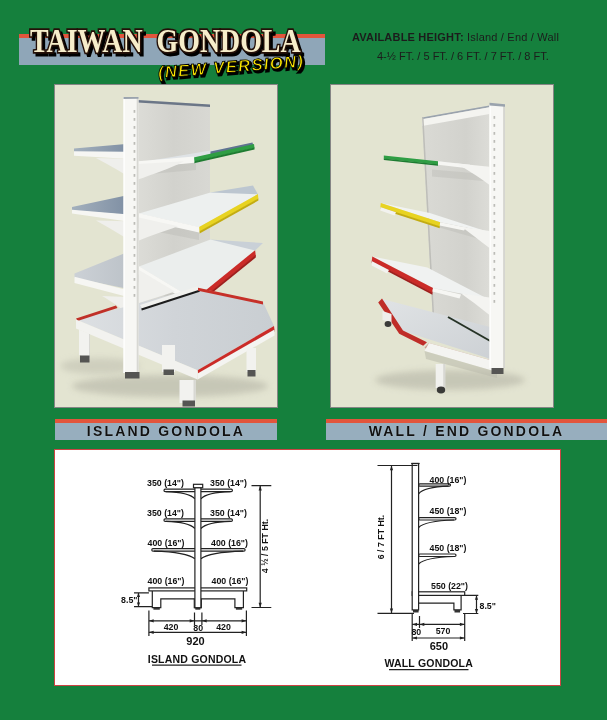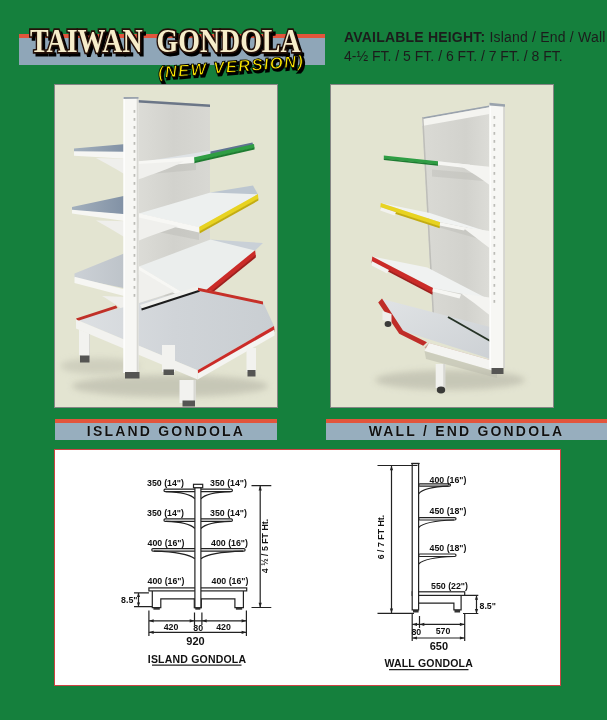--- a/index.html
+++ b/index.html
@@ -14,22 +14,22 @@
          font-weight:bold;font-size:34px;line-height:34px;white-space:nowrap;
          transform-origin:0 0;}
   #titleShadow{color:#000;-webkit-text-stroke:3px #000;transform:translate(2.6px,2.6px) scaleX(0.82);}
   #titleOutline{color:transparent;-webkit-text-stroke:3.4px #241008;transform:scaleX(0.82);}
   #titleMain{color:#f6edca;transform:scaleX(0.82);}
   .newver{left:158px;top:63px;font-style:italic;font-weight:bold;font-size:16.5px;
           line-height:18px;white-space:nowrap;letter-spacing:1.4px;
           transform:rotate(-4.5deg);transform-origin:left center;}
   #nvShadow{color:#000;-webkit-text-stroke:2.2px #000;transform:rotate(-4.5deg) translate(1.6px,2px);}
   #nvMain{color:#ffe800;-webkit-text-stroke:0.8px #000;}
-  #avail{left:344px;top:28.3px;font-size:14px;line-height:18.2px;color:#1c1c1c;letter-spacing:0.2px;}
-  #avail .l2{letter-spacing:0;}
+  #avail{left:352px;top:28.3px;font-size:11px;line-height:18.2px;color:#1c1c1c;letter-spacing:0.2px;}
+  #avail .l2{margin-left:25px;letter-spacing:0;}
   
   .pbox{top:84px;width:224px;height:324px;background:#e3e4d1;border:1.5px solid #858585;}
   #pboxL{left:54px;}
   #pboxR{left:330px;}
   
   .lbar{height:21px;}
   .lbar .rs{height:4.5px;background:#e2553c;}
   .lbar .bb{height:16.5px;background:#97aebe;color:#111;font-weight:bold;
             font-size:14px;line-height:16px;text-align:center;letter-spacing:2.2px;
             text-shadow:0 0 1px rgba(255,255,255,0.5);}

